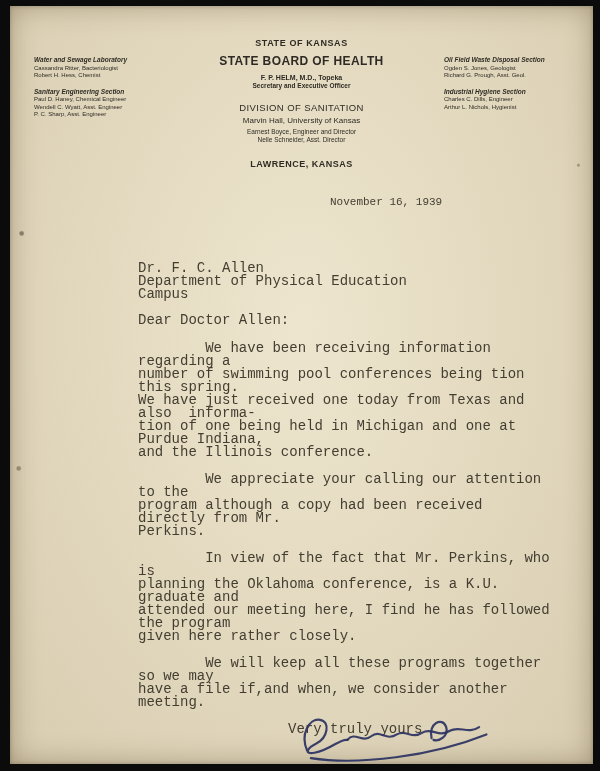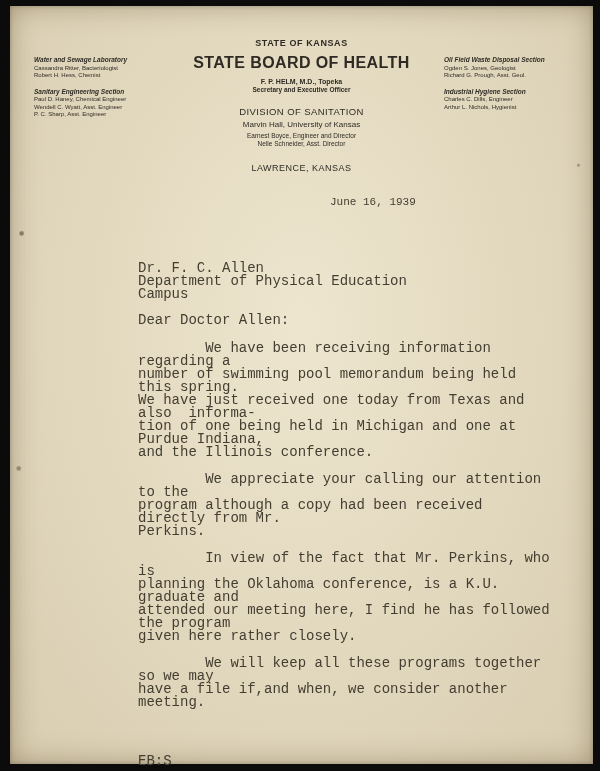--- a/index.html
+++ b/index.html
@@ -10,27 +10,27 @@
   .paper::before{content:"";position:absolute;inset:0;pointer-events:none;background:
      radial-gradient(circle at 2% 30%, rgba(40,30,15,.45) 0 1.5px, transparent 3px),
      radial-gradient(circle at 1.5% 61%, rgba(40,30,15,.35) 0 1.5px, transparent 3px),
      radial-gradient(circle at 97.5% 21%, rgba(40,30,15,.3) 0 1px, transparent 2px),
      radial-gradient(ellipse at 50% 42%, rgba(255,255,248,.22), rgba(120,100,70,.14));}
 
   
   .letterhead{position:absolute;left:0;top:0;width:100%;color:#2f2b24;}
   .lh-center{position:absolute;left:0;top:32px;width:100%;text-align:center;}
   .lh-state{font-size:9px;font-weight:bold;letter-spacing:.6px;margin-bottom:6px;}
-  .lh-board{font-size:16px;font-weight:bold;letter-spacing:.4px;margin-bottom:6px;}
+  .lh-board{font-size:12px;font-weight:bold;letter-spacing:.4px;margin-bottom:6px;}
   .lh-officer{font-size:7px;font-weight:bold;margin-bottom:1px;}
   .lh-officer-title{font-size:6.5px;font-weight:bold;margin-bottom:13px;}
   .lh-division{font-size:9.5px;font-weight:normal;letter-spacing:.4px;margin-bottom:3px;}
   .lh-location{font-size:8px;font-weight:normal;margin-bottom:3px;}
   .lh-staff{font-size:6.5px;line-height:8px;}
-  .lh-city{font-size:9px;font-weight:normal;letter-spacing:.5px;margin-top:15px;}
+  .lh-city{font-size:9px;font-weight:bold;letter-spacing:.5px;margin-top:15px;}
   .lh-col{position:absolute;top:50px;font-size:6px;line-height:7.5px;}
   .lh-col-left{left:24px;width:160px;}
   .lh-col-right{left:434px;width:140px;}
   .lh-sec{margin-bottom:8px;}
   .lh-sec-title{font-size:6.5px;font-weight:bold;font-style:italic;margin-bottom:1px;}
 
   
   .typed-font{font-family:"Liberation Mono","DejaVu Sans Mono",monospace;color:#443e31;}
   .date{position:absolute;left:320px;top:190px;font-size:11px;}
   .typed{position:absolute;left:128px;top:256px;width:420px;font-size:14px;line-height:13px;}
@@ -86,45 +86,54 @@
           <div class="lh-person">Richard G. Prough, Asst. Geol.</div>
         </div>
         <div class="lh-sec">
           <div class="lh-sec-title">Industrial Hygiene Section</div>
           <div class="lh-person">Charles C. Dills, Engineer</div>
           <div class="lh-person">Arthur L. Nichols, Hygienist</div>
         </div>
       </div>
     </div>
 
-    <div class="date typed-font">June 16, 1939</div>
+    <div class="date typed-font">November 16, 1939</div>
 
     <div class="typed typed-font">
 
       <div class="recipient">
         <div>Dr. F. C. Allen</div>
         <div>Department of Physical Education</div>
         <div>Campus</div>
       </div>
 
       <div class="salutation">Dear Doctor Allen:</div>
 
       <p class="para">        We have been receiving information regarding a
-number of swimming pool memorandum being held this spring.
+number of swimming pool conferences being tion this spring.
 We have just received one today from Texas and also  informa-
 tion of one being held in Michigan and one at Purdue Indiana,
 and the Illinois conference.</p>
       <p class="para">        We appreciate your calling our attention to the
 program although a copy had been received directly from Mr.
 Perkins.</p>
       <p class="para">        In view of the fact that Mr. Perkins, who is
 planning the Oklahoma conference, is a K.U. graduate and
 attended our meeting here, I find he has followed the program
 given here rather closely.</p>
       <p class="para">        We will keep all these programs together so we may
 have a file if,and when, we consider another meeting.</p>
 
+      <div class="closing-wrap">
+        <span class="closing">Very truly yours</span>
+        <svg class="signature" viewBox="0 0 220 70" aria-hidden="true">
+          <path d="M14 48 C6 30 16 12 28 14 C40 16 36 34 24 40 C14 45 10 52 22 50 C40 47 50 34 58 36"></path>
+          <path d="M58 36 C66 26 74 40 84 32 C94 24 100 38 112 30 C122 24 128 36 140 28 C150 22 158 34 170 26 C180 20 190 30 202 22"></path>
+          <path d="M150 34 C146 18 162 10 166 22 C169 32 158 38 152 36"></path>
+          <path d="M18 56 C70 64 150 54 210 30"></path>
+        </svg>
+      </div>
 
       <div class="initials">EB:S</div>
     </div>
 
   </div>
 </div>
 
 </body></html>

